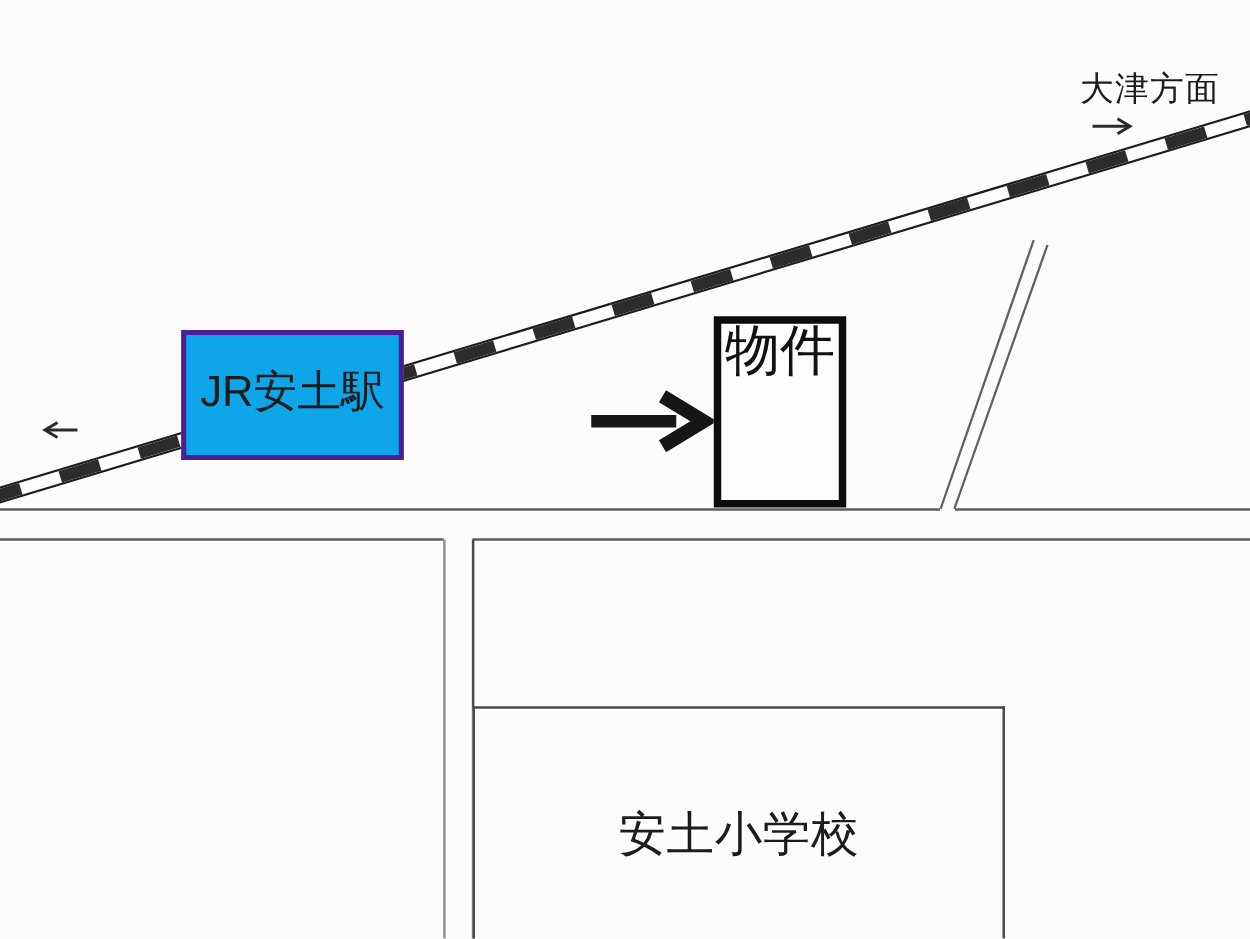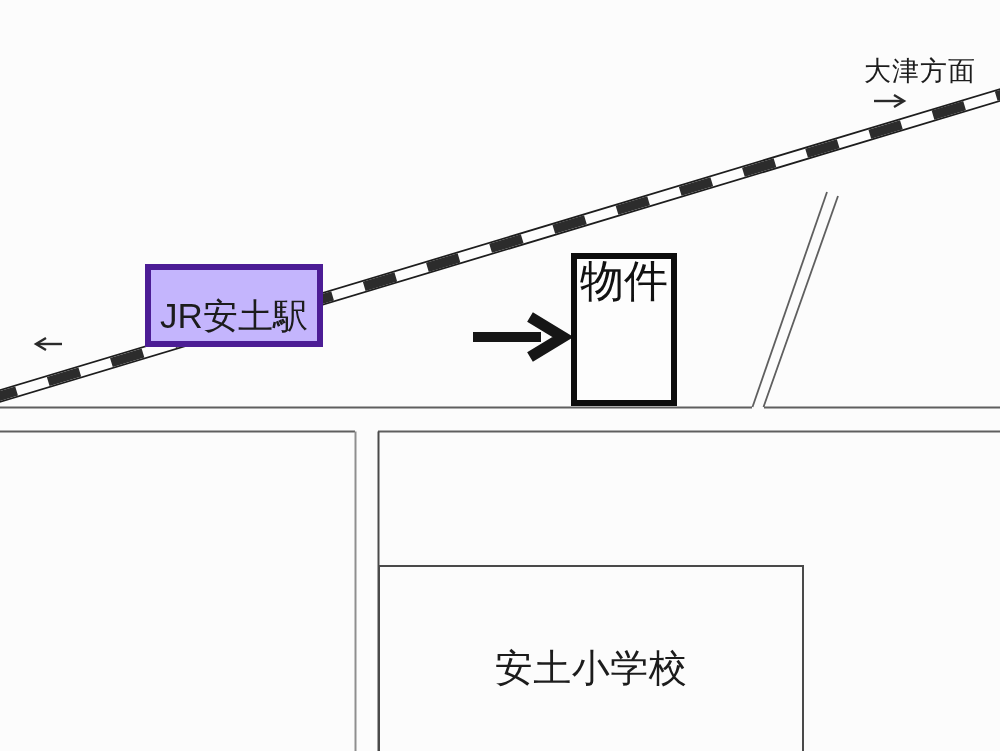--- a/index.html
+++ b/index.html
@@ -35,23 +35,23 @@
   .label-hikone {
     left: 4px;
     top: 295px;
     font-size: 27px;
   }
   .station-box {
     position: absolute;
     left: 145px;
     top: 264px;
     width: 178px;
-    height: 83px;
-    background: #c4b5fd;
-    border: 6px solid #4c1d95;
+    height: 104px;
+    background: #0ea5e9;
+    border: 4px solid #4c1d95;
     box-sizing: border-box;
   }
   .station-box .box-label {
     position: absolute;
     left: 50%;
     top: 28px;
     transform: translateX(-50%);
     font-size: 35px;
     color: #1c1c1c;
     line-height: 1;

